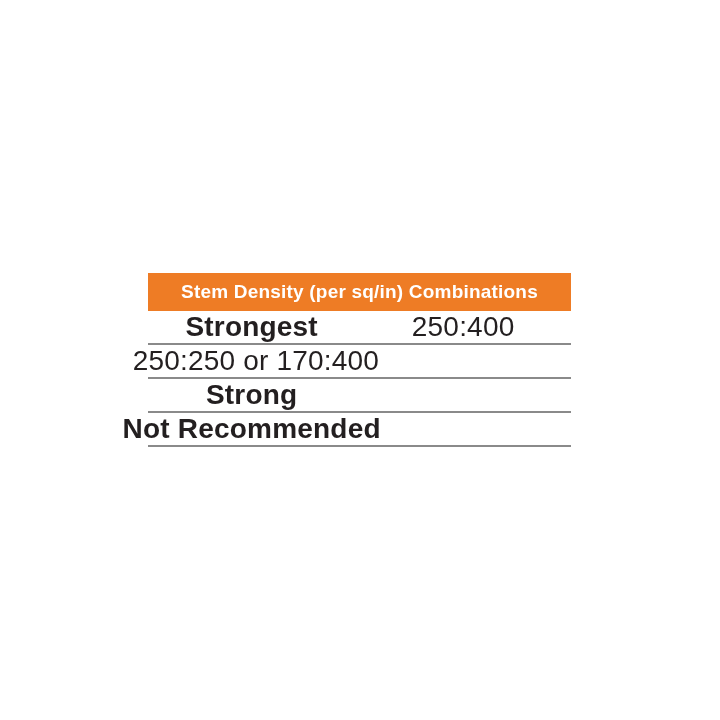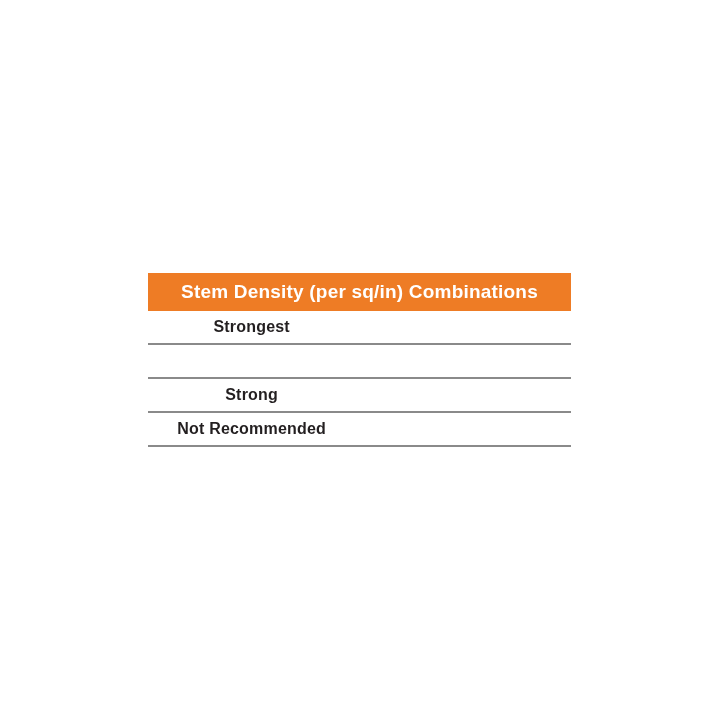--- a/index.html
+++ b/index.html
@@ -39,21 +39,21 @@
   }
   .table-row{
     display:flex;
     height:32px;
     align-items:center;
     border-bottom:2px solid var(--divider);
   }
   .cell{
     display:flex;align-items:center;justify-content:center;
     color:var(--row-text);
-    font-size:16px;
+    font-size:28px;
     letter-spacing:0.2px;
     white-space:nowrap;
   }
   .cell.label{
     width:49%;
     font-weight:bold;
   }
   .cell.value{
     width:51%;
     font-weight:normal;
@@ -62,23 +62,25 @@
 </head>
 <body>
 
 <div class="canvas">
   <div class="density-table">
 
     <div class="table-header">Stem Density (per sq/in) Combinations</div>
 
     <div class="table-row">
       <div class="cell label">Strongest</div>
+      <div class="cell value">250:400</div>
     </div>
 
     <div class="table-row">
+      <div class="cell value">250:250 or 170:400</div>
     </div>
 
     <div class="table-row">
       <div class="cell label">Strong</div>
     </div>
 
     <div class="table-row">
       <div class="cell label">Not Recommended</div>
     </div>
 

